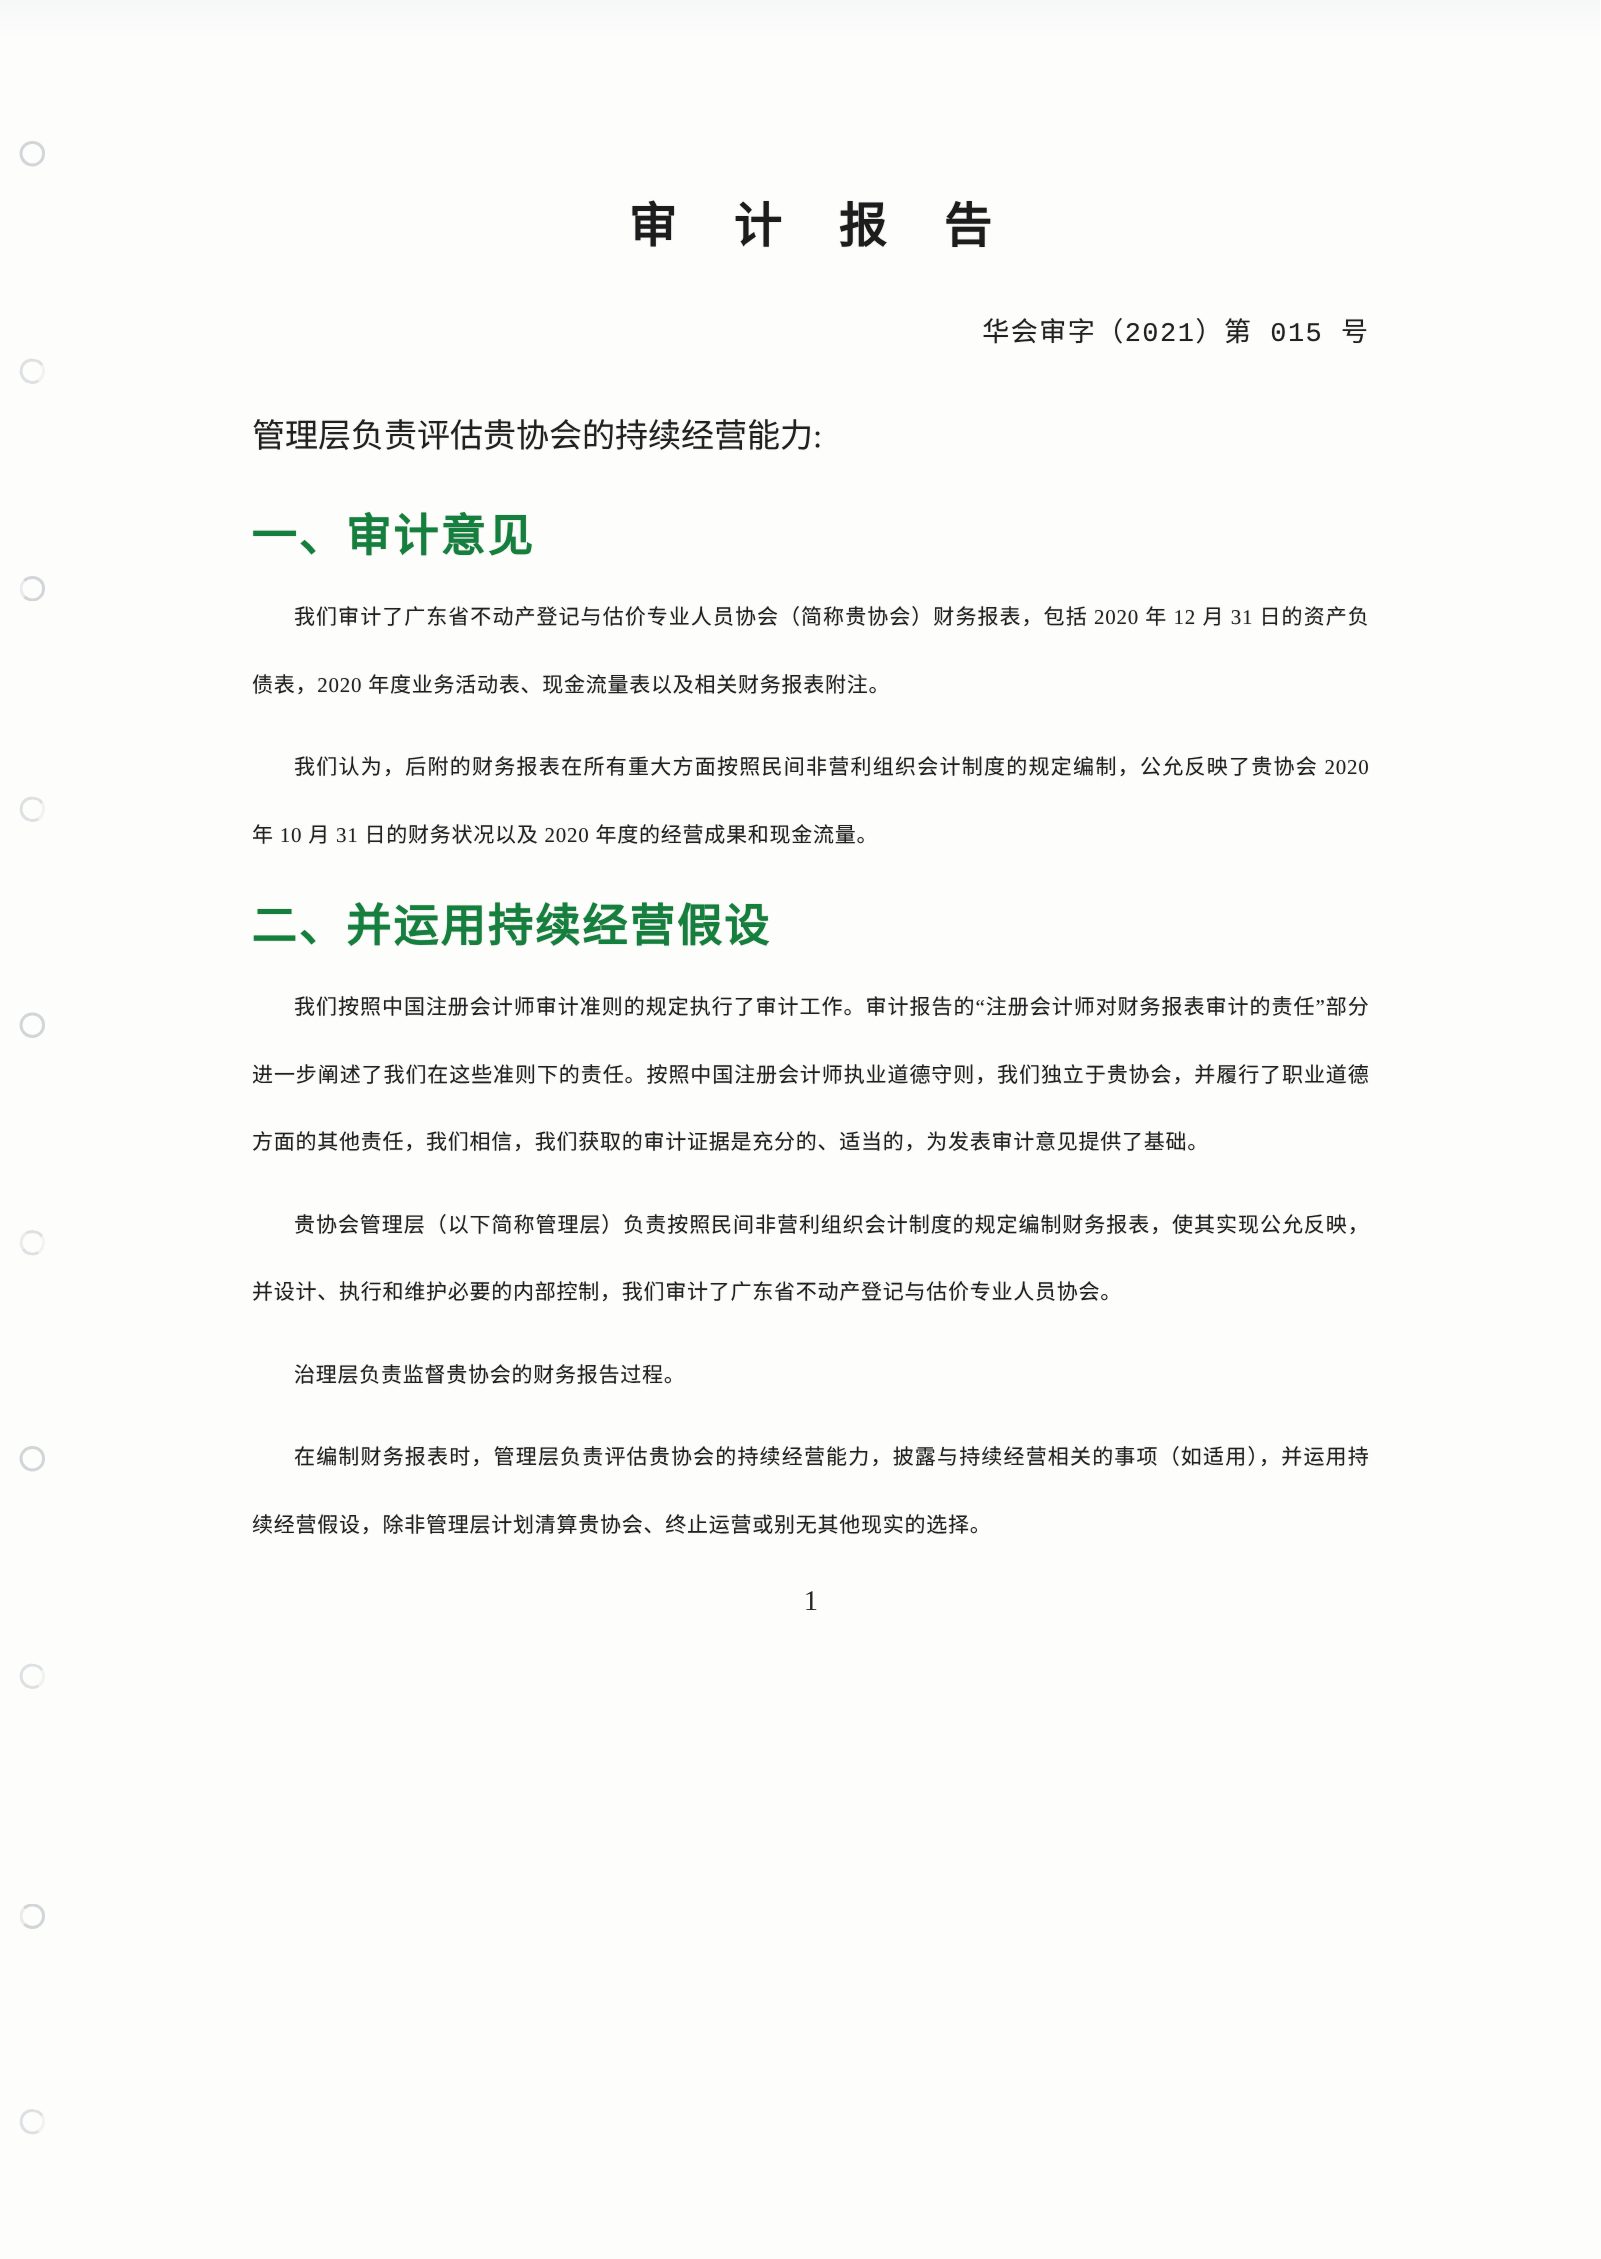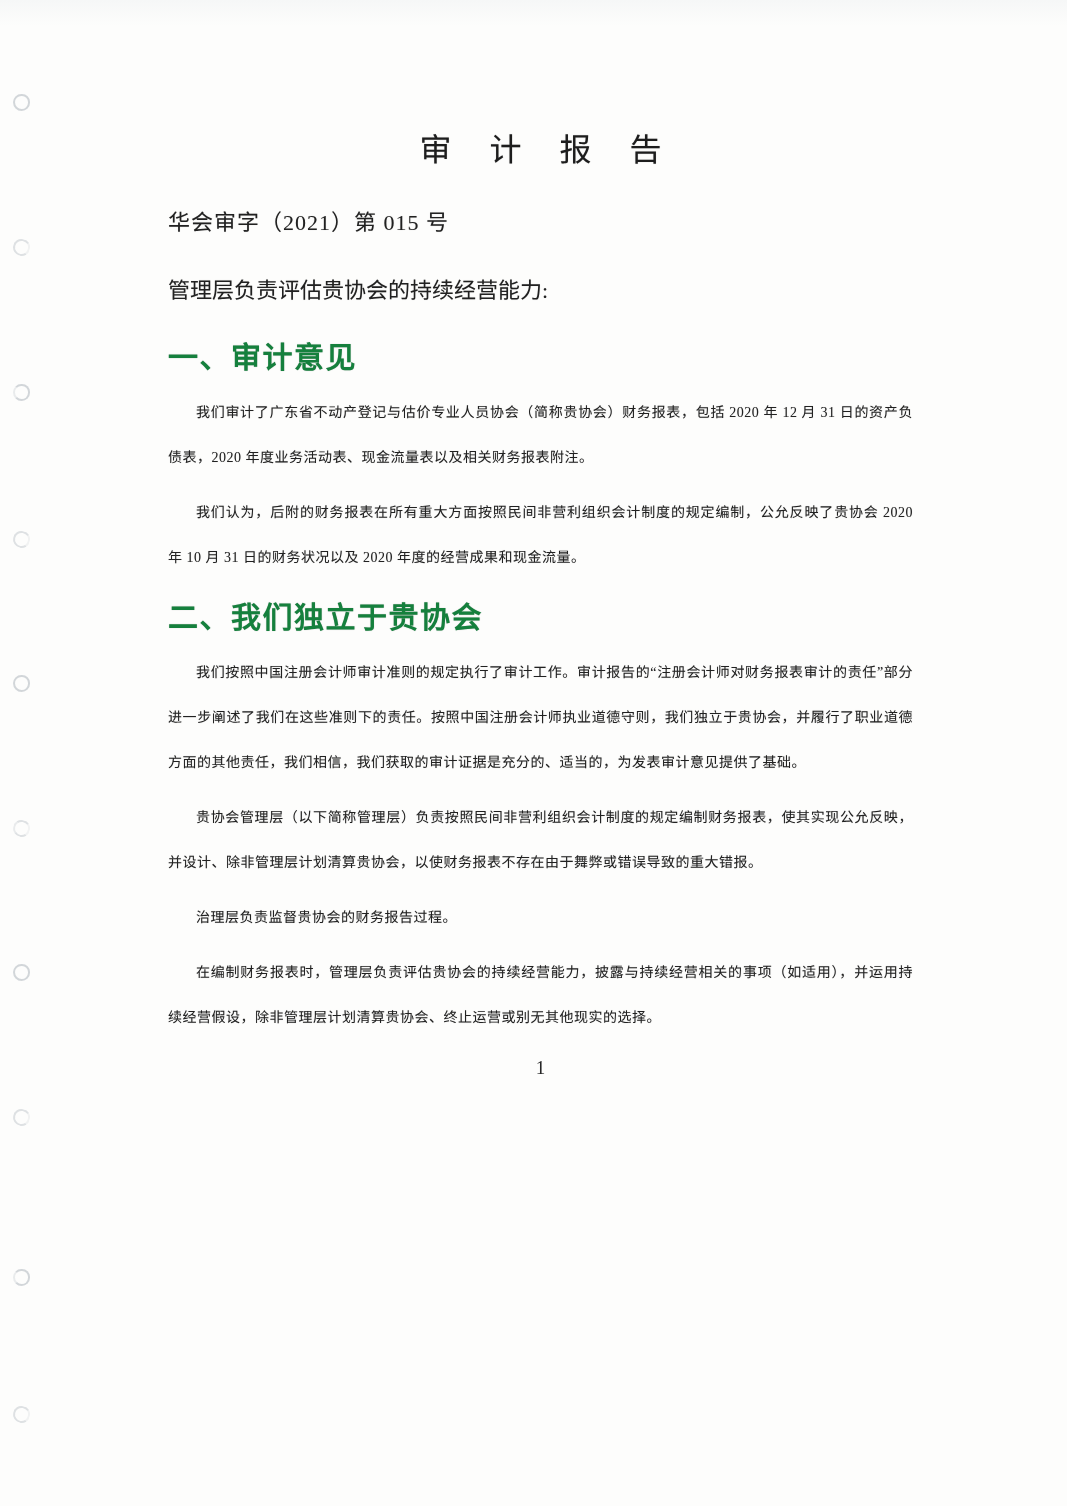--- a/index.html
+++ b/index.html
@@ -30,34 +30,35 @@
   .content {
     position: absolute;
     left: 168px;
     top: 0;
     width: 745px;
   }
   .doc-title {
     margin: 130px 0 0 0;
     text-align: center;
     font-size: 32px;
-    font-weight: 400;
+    font-weight: 700;
     letter-spacing: 15px;
     text-indent: 15px; 
     line-height: 40px;
     color: #1d1d1d;
     text-shadow: 0 0 1px rgba(30,30,30,0.28);
   }
   .ref-number {
     margin-top: 38px;
-    text-align: left;
-    font-size: 22px;
+    text-align: right;
+    font-size: 18px;
     line-height: 30px;
     letter-spacing: 1px;
     text-shadow: 0 0 1px rgba(30,30,30,0.22);
+    font-family: Liberation Mono, monospace;
   }
   .addressee {
     margin-top: 30px;
     font-size: 22px;
     line-height: 45px;
     text-shadow: 0 0 1px rgba(30,30,30,0.22);
   }
   .section-heading {
     margin: 15px 0 0 0;
     font-size: 30px;
@@ -134,26 +135,26 @@
     <div class="ref-number">华会审字（2021）第 015 号</div>
 
     <p class="addressee">管理层负责评估贵协会的持续经营能力:</p>
 
     <h2 class="section-heading">一、审计意见</h2>
 
     <p class="para">我们审计了广东省不动产登记与估价专业人员协会（简称贵协会）财务报表，包括 2020 年 12 月 31 日的资产负债表，2020 年度业务活动表、现金流量表以及相关财务报表附注。</p>
 
     <p class="para">我们认为，后附的财务报表在所有重大方面按照民间非营利组织会计制度的规定编制，公允反映了贵协会 2020 年 10 月 31 日的财务状况以及 2020 年度的经营成果和现金流量。</p>
 
-    <h2 class="section-heading">二、我们独立于贵协会</h2>
+    <h2 class="section-heading">二、并运用持续经营假设</h2>
 
     <p class="para">我们按照中国注册会计师审计准则的规定执行了审计工作。审计报告的“注册会计师对财务报表审计的责任”部分进一步阐述了我们在这些准则下的责任。按照中国注册会计师执业道德守则，我们独立于贵协会，并履行了职业道德方面的其他责任，我们相信，我们获取的审计证据是充分的、适当的，为发表审计意见提供了基础。</p>
 
 
-    <p class="para">贵协会管理层（以下简称管理层）负责按照民间非营利组织会计制度的规定编制财务报表，使其实现公允反映，并设计、除非管理层计划清算贵协会，以使财务报表不存在由于舞弊或错误导致的重大错报。</p>
+    <p class="para">贵协会管理层（以下简称管理层）负责按照民间非营利组织会计制度的规定编制财务报表，使其实现公允反映，并设计、执行和维护必要的内部控制，我们审计了广东省不动产登记与估价专业人员协会。</p>
 
     <p class="para">治理层负责监督贵协会的财务报告过程。</p>
 
     <p class="para">在编制财务报表时，管理层负责评估贵协会的持续经营能力，披露与持续经营相关的事项（如适用），并运用持续经营假设，除非管理层计划清算贵协会、终止运营或别无其他现实的选择。</p>
 
     <div class="page-number">1</div>
 
   </div>
 </div>
 

